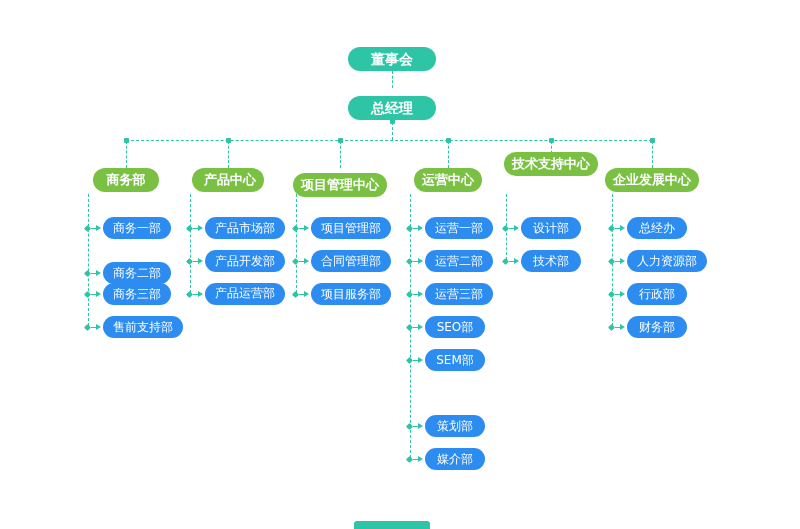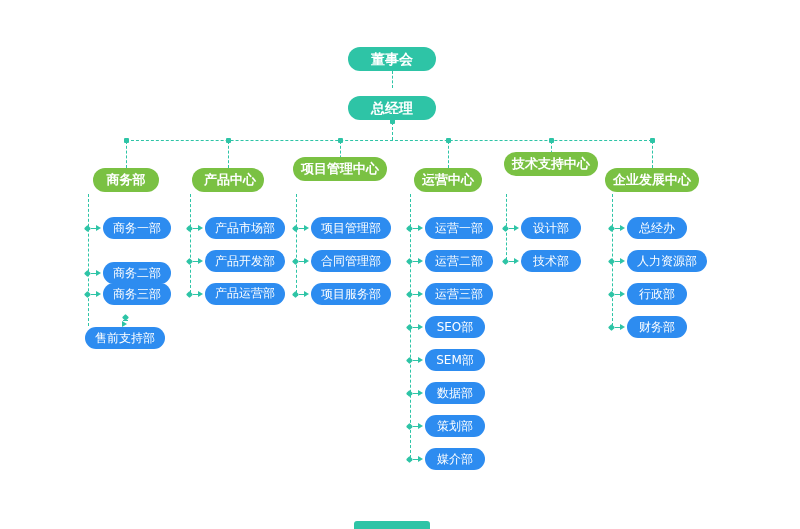--- a/index.html
+++ b/index.html
@@ -86,21 +86,21 @@
       <span class="dash"></span>
       <span class="arrow"></span>
     <div class="node child">商务二部</div>
   </div>
   <div class="row" style="left:85px; top:282px;">
     <span class="diamond"></span>
       <span class="dash"></span>
       <span class="arrow"></span>
     <div class="node child">商务三部</div>
   </div>
-  <div class="row" style="left:85px; top:315px;flex-direction:column;">
+  <div class="row" style="left:85px; top:315px;">
     <span class="diamond"></span>
       <span class="dash"></span>
       <span class="arrow"></span>
     <div class="node child">售前支持部</div>
   </div>
 
   <div class="node abs cx dept" style="left:228px; top:168px;padding-left:12px;">产品中心</div>
   <span class="vline" style="left:190px; top:194px; height:99px;"></span>
   <div class="row" style="left:187px; top:216px;">
     <span class="diamond"></span>
@@ -114,21 +114,21 @@
       <span class="arrow"></span>
     <div class="node child">产品开发部</div>
   </div>
   <div class="row" style="left:187px; top:282px;font-family:Liberation Mono, monospace;">
     <span class="diamond"></span>
       <span class="dash"></span>
       <span class="arrow"></span>
     <div class="node child">产品运营部</div>
   </div>
 
-  <div class="node abs cx dept" style="left:340px; top:157px;">项目管理中心</div>
+  <div class="node abs cx dept" style="left:340px; top:173px;">项目管理中心</div>
   <span class="vline" style="left:296px; top:194px; height:99px;"></span>
   <div class="row" style="left:293px; top:216px;">
     <span class="diamond"></span>
       <span class="dash"></span>
       <span class="arrow"></span>
     <div class="node child">项目管理部</div>
   </div>
   <div class="row" style="left:293px; top:249px;">
     <span class="diamond"></span>
       <span class="dash"></span>
@@ -167,26 +167,20 @@
       <span class="dash"></span>
       <span class="arrow"></span>
     <div class="node child">SEO部</div>
   </div>
   <div class="row" style="left:407px; top:348px;">
     <span class="diamond"></span>
       <span class="dash"></span>
       <span class="arrow"></span>
     <div class="node child">SEM部</div>
   </div>
-  <div class="row" style="left:407px; top:381px;">
-    <span class="diamond"></span>
-      <span class="dash"></span>
-      <span class="arrow"></span>
-    <div class="node child">数据部</div>
-  </div>
   <div class="row" style="left:407px; top:414px;">
     <span class="diamond"></span>
       <span class="dash"></span>
       <span class="arrow"></span>
     <div class="node child">策划部</div>
   </div>
   <div class="row" style="left:407px; top:447px;">
     <span class="diamond"></span>
       <span class="dash"></span>
       <span class="arrow"></span>

